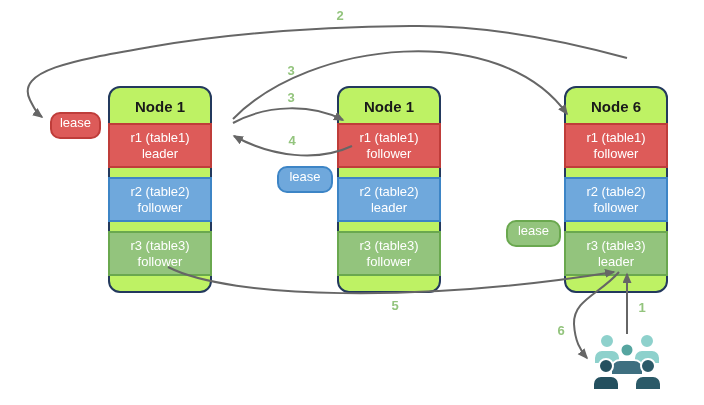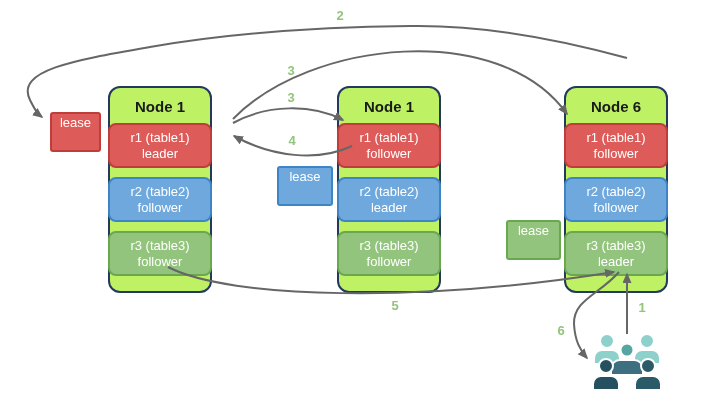--- a/index.html
+++ b/index.html
@@ -11,30 +11,30 @@
   .node{
     position:absolute;top:60px;width:104px;height:207px;box-sizing:border-box;
     background:#bef264;border:2px solid var(--node-border);border-radius:12px;
     z-index:1;display:flex;flex-direction:column;align-items:center;margin-top:26px;
   }
   .node-title{
     margin-top:9px;margin-bottom:7px;font-size:15px;font-weight:bold;color:#1a1a1a;
     text-align:center;line-height:19px;
   }
   .replica{
-    width:104px;height:45px;box-sizing:border-box;border-radius:8px;border:2px solid;
+    width:104px;height:45px;box-sizing:border-box;border-radius:0;border:2px solid;
     margin-bottom:9px;display:flex;flex-direction:column;align-items:center;justify-content:center;
     color:#ffffff;font-size:13px;line-height:16px;text-align:center;
   }
   .replica.red{background:var(--red-fill);border-color:var(--red-border);}
   .replica.blue{background:var(--blue-fill);border-color:var(--blue-border);}
   .replica.green{background:var(--green-fill);border-color:var(--green-border);align-items:center;}
   
   .lease{
-    position:absolute;box-sizing:border-box;height:40px;border:2px solid;border-radius:3px;
+    position:absolute;box-sizing:border-box;height:27px;border:2px solid;border-radius:10px;
     color:#ffffff;font-size:13px;line-height:18px;text-align:center;z-index:2;
   }
   .lease.red{left:50px;top:112px;width:51px;background:var(--red-fill);border-color:var(--red-border);}
   .lease.blue{left:277px;top:166px;width:56px;background:var(--blue-fill);border-color:var(--blue-border);}
   .lease.green{left:506px;top:220px;width:55px;background:var(--green-fill);border-color:var(--green-border);}
   
   .step{
     position:absolute;z-index:4;font-size:13px;font-weight:bold;color:var(--step-green);
     transform:translate(-50%,-50%);
   }

